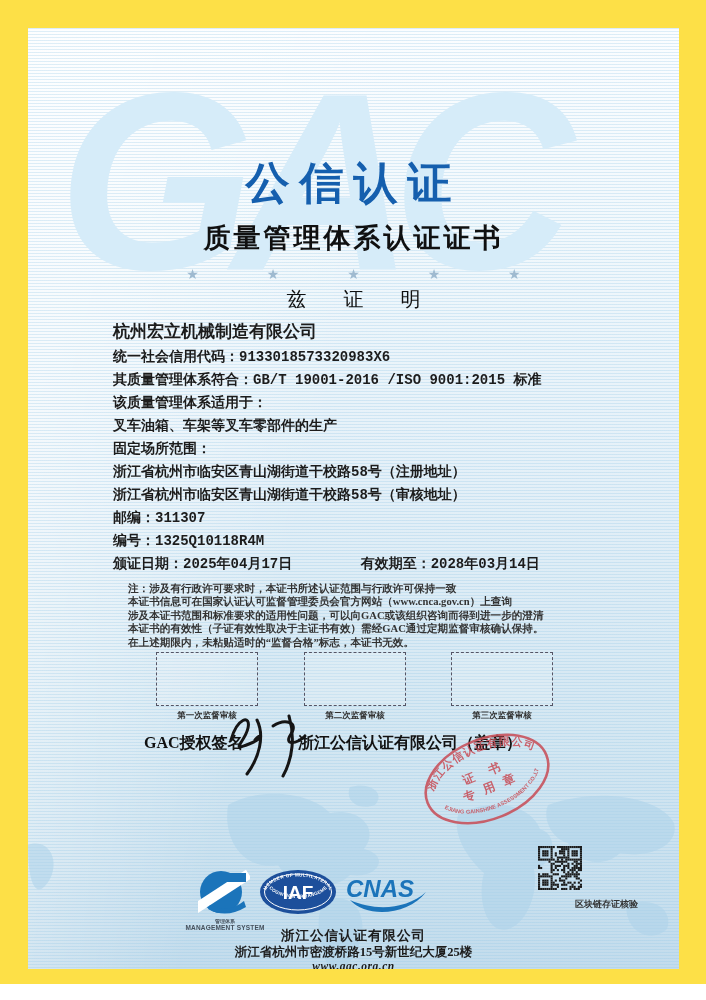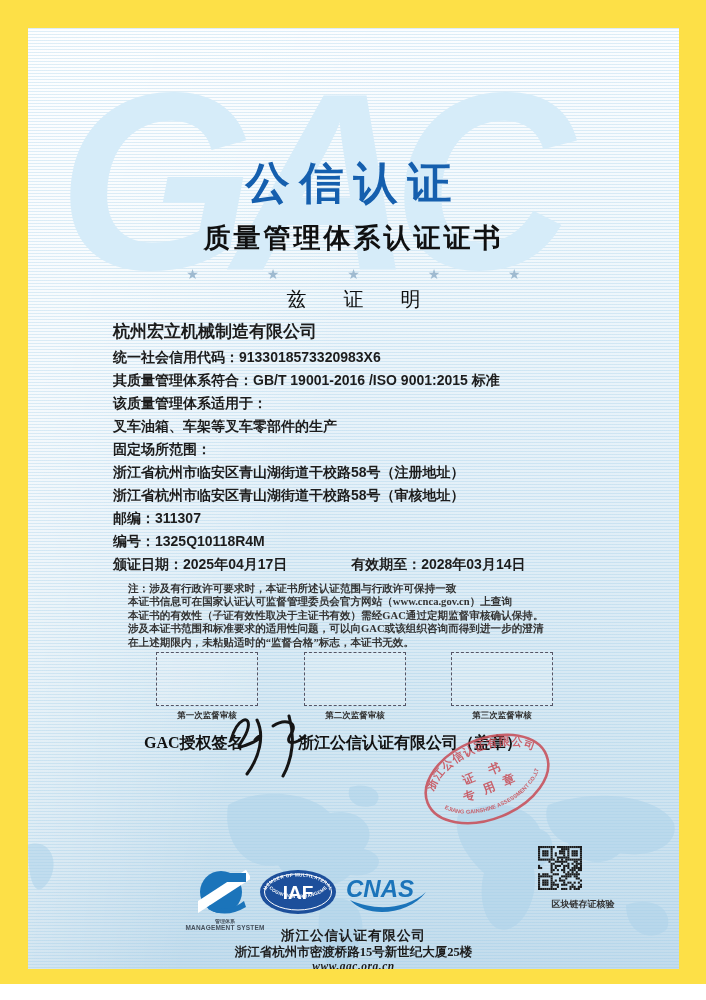--- a/index.html
+++ b/index.html
@@ -15,39 +15,39 @@
   .watermark{left:30px;top:28px;font-size:252px;line-height:1;font-weight:900;font-style:italic;
              letter-spacing:-22px;color:#d6ecf9;user-select:none;white-space:nowrap;}
   .title{top:126px;font-size:44px;font-weight:900;letter-spacing:10px;color:#155fae;}
   .subtitle{top:192px;font-size:27px;font-weight:700;letter-spacing:3px;color:#101010;
             font-family:"Liberation Serif",serif;}
   .stars{top:238px;font-size:14px;letter-spacing:32px;color:#9fbad0;text-indent:32px;}
   .declare{top:258px;font-size:20px;font-weight:400;letter-spacing:16px;text-indent:16px;color:#101010;
            font-family:"Liberation Serif",serif;}
   .body-block{left:85px;top:289px;width:530px;color:#1c1c1c;font-weight:700;}
   .company{font-size:17px;line-height:29px;}
-  .brow{font-size:14px;line-height:23px;white-space:nowrap;}
+  .brow{font-size:14px;line-height:23px;white-space:nowrap;font-family:Liberation Mono, monospace;}
   .daterow span{display:inline-block;}
   .gap{width:60px;display:inline-block;}
   .notes{left:100px;top:554px;width:480px;font-family:"Liberation Serif",serif;
          font-weight:700;font-size:10.6px;line-height:13.4px;color:#333;}
   .supbox{width:100px;height:52px;border:1px dashed #556;background:rgba(255,255,255,.15);}
   .suplabel{width:102px;text-align:center;font-size:8.5px;color:#333;margin-top:4px;
             font-family:"Liberation Serif",serif;font-weight:700;}
   .sig-label{left:116px;top:705px;font-size:16px;font-weight:700;color:#111;
              font-family:"Liberation Serif",serif;}
   .issuer{left:270px;top:705px;font-size:16px;font-weight:700;color:#111;
           font-family:"Liberation Serif",serif;}
   .acc-block{left:400px;top:836px;line-height:12.5px;}
   .acc-cn{font-size:10.5px;font-weight:700;color:#33455f;font-family:"Liberation Serif",serif;}
   .acc-en{font-size:9px;font-weight:800;color:#22304b;letter-spacing:.4px;}
   .logo-caption{width:110px;text-align:center;color:#45505c;}
   .cap-cn{font-size:5px;font-weight:700;}
   .cap-en{font-size:6.5px;font-weight:700;letter-spacing:.2px;}
-  .qr-label{left:500px;top:870px;width:110px;text-align:center;font-size:9px;color:#333;
+  .qr-label{left:500px;top:870px;width:110px;text-align:right;font-size:9px;color:#333;
             font-weight:700;font-family:"Liberation Serif",serif;}
   .footer{font-family:"Liberation Serif",serif;font-weight:700;color:#1c1c1c;}
   .f1{top:899px;font-size:13.5px;letter-spacing:1px;}
   .f2{top:916px;font-size:12.5px;}
   .f3{top:932px;font-size:11.5px;letter-spacing:.5px;font-style:italic;}
 </style>
 </head>
 <body>
 
 <div class="page">
@@ -85,22 +85,22 @@
       <div class="brow"><span>编号：</span><span>1325Q10118R4M</span></div>
       <div class="brow daterow">
         <span><span>颁证日期：</span><span>2025年04月17日</span></span><span class="gap"></span>
         <span><span>有效期至：</span><span>2028年03月14日</span></span>
       </div>
     </div>
 
     <div class="abs notes">
       <div>注：涉及有行政许可要求时，本证书所述认证范围与行政许可保持一致</div>
       <div>本证书信息可在国家认证认可监督管理委员会官方网站（www.cnca.gov.cn）上查询</div>
+      <div>涉及本证书范围和标准要求的适用性问题，可以向GAC或该组织咨询而得到进一步的澄清</div>
       <div>本证书的有效性（子证有效性取决于主证书有效）需经GAC通过定期监督审核确认保持。</div>
-      <div>涉及本证书范围和标准要求的适用性问题，可以向GAC或该组织咨询而得到进一步的澄清</div>
       <div>在上述期限内，未粘贴适时的“监督合格”标志，本证书无效。</div>
     </div>
 
     <div class="abs" style="left:276px;top:624px;">
       <div class="supbox"></div>
       <div class="suplabel">第二次监督审核</div>
     </div>
     <div class="abs" style="left:128px;top:624px;">
       <div class="supbox"></div>
       <div class="suplabel">第一次监督审核</div>

